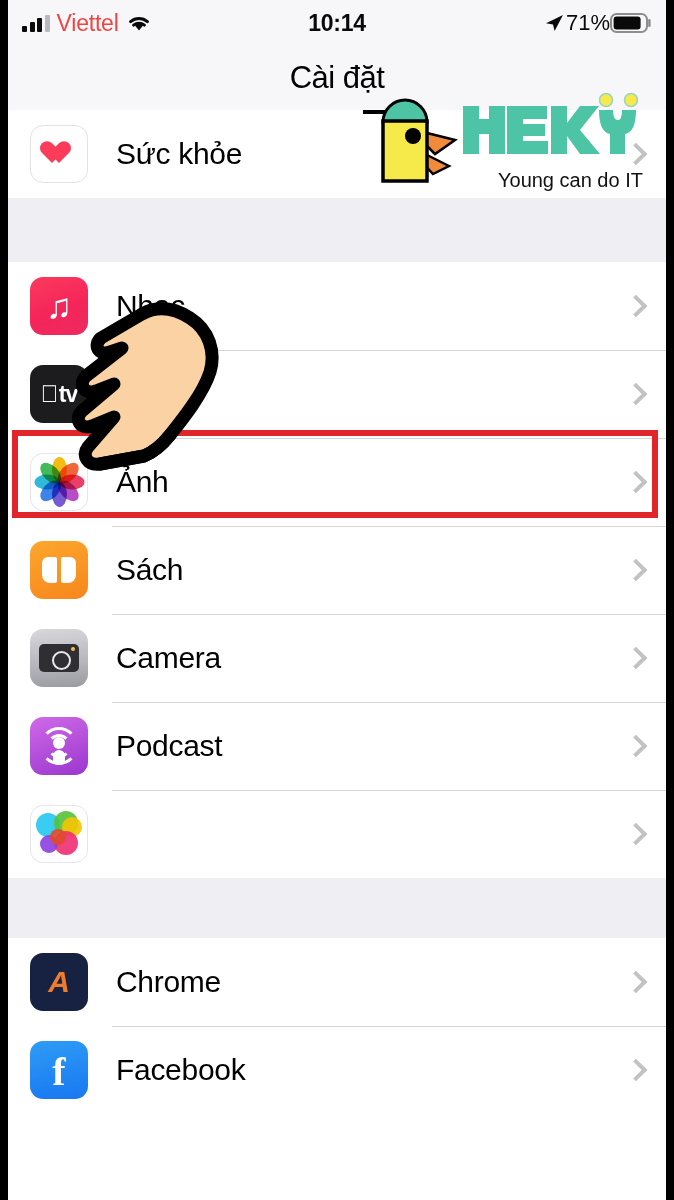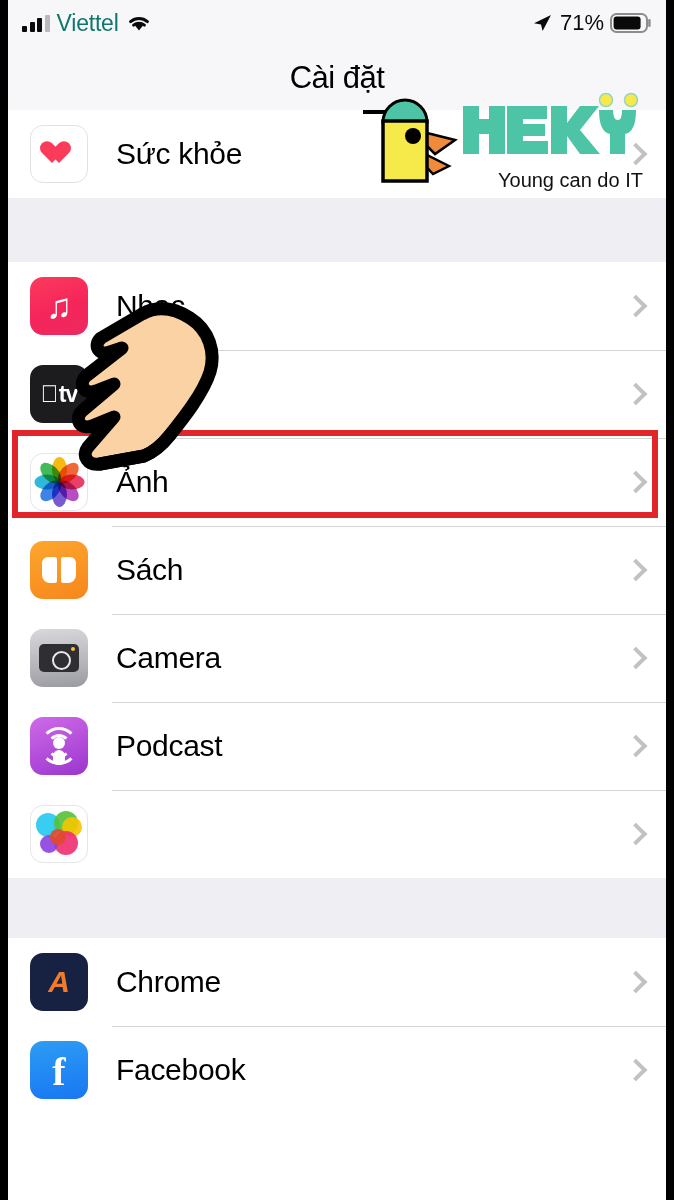--- a/index.html
+++ b/index.html
@@ -23,24 +23,24 @@
     background:#f7f7f9;
     display:flex; align-items:center;
     padding:0 14px;
   }
   .sb-left { display:flex; align-items:center; gap:7px; }
   .sb-center {
     position:absolute; left:0; right:0; text-align:center;
     font-size:23px; font-weight:bold; color:#0a0a0a; letter-spacing:-0.3px;
   }
   .sb-right {
-    margin-left:auto; display:flex; align-items:center; gap:6px;
+    margin-left:auto; display:flex; align-items:center; 
     position:relative; z-index:3;
   }
-  .carrier { font-size:23px; color:#0f766e; letter-spacing:-0.2px; }
+  .carrier { font-size:23px; color:#ef4444; letter-spacing:-0.2px; }
   .batt-pct { font-size:22px; color:#0a0a0a; }
 
   .bars { display:flex; align-items:flex-end; gap:2.5px; height:17px; }
   .bars i { display:block; width:5px; background:#0a0a0a; border-radius:1px; }
   .bars i:nth-child(1){ height:6px; }
   .bars i:nth-child(2){ height:10px; }
   .bars i:nth-child(3){ height:14px; }
   .bars i:nth-child(4){ height:17px; background:#b9b9bd; }
 
   
@@ -185,20 +185,21 @@
           <i></i>
           <i></i>
         </span>
       <span class="carrier">Viettel</span>
       <svg width="26" height="20" viewBox="0 0 26 20">
         <path d="M13 17.4 L17.2 12.2 A6.5 6.5 0 0 0 8.8 12.2 Z" fill="#0a0a0a"></path>
         <path d="M4.6 8.6 A13 13 0 0 1 21.4 8.6" stroke="#0a0a0a" stroke-width="3.1" fill="none" stroke-linecap="round"></path>
         <path d="M7.6 12.1 A8.6 8.6 0 0 1 18.4 12.1" stroke="#0a0a0a" stroke-width="3" fill="none" stroke-linecap="round"></path>
       </svg>
     </div>
+    <div class="sb-center">10:14</div>
     <div class="sb-right">
       <svg width="24" height="24" viewBox="0 0 24 24">
         <path d="M21 4 L4 12.3 L11 13.4 L12.6 20 Z" fill="#0a0a0a"></path>
       </svg>
       <span class="batt-pct">71%</span>
       <svg width="42" height="22" viewBox="0 0 42 22">
         <rect x="1" y="2" width="36" height="18" rx="5.5" fill="none" stroke="#0a0a0a" stroke-width="2" opacity=".45"></rect>
         <rect x="3.6" y="4.6" width="27" height="12.8" rx="3" fill="#0a0a0a"></rect>
         <path d="M39.4 8.2 v5.6" stroke="#0a0a0a" stroke-width="2.4" stroke-linecap="round" opacity=".45"></path>
       </svg>

